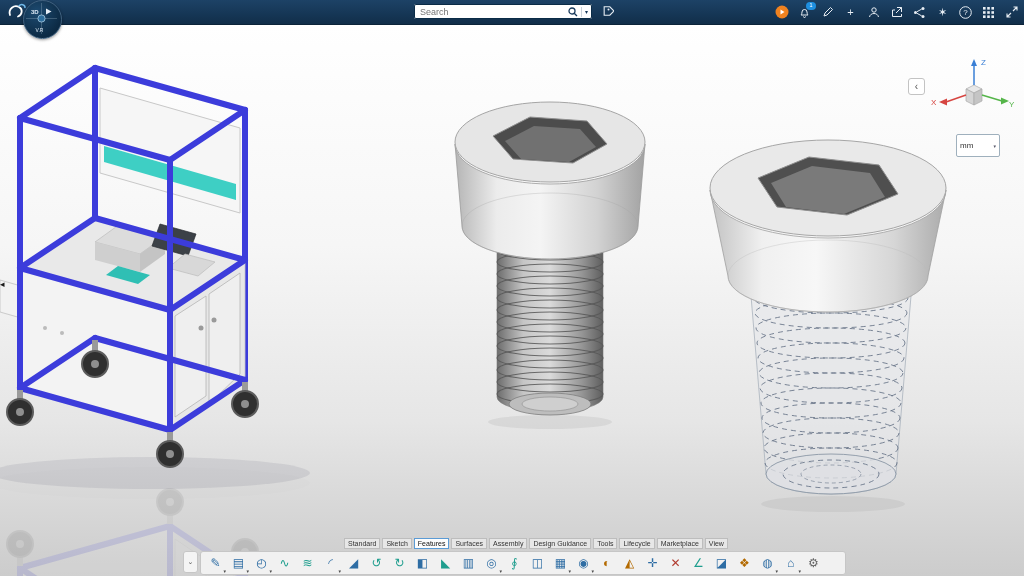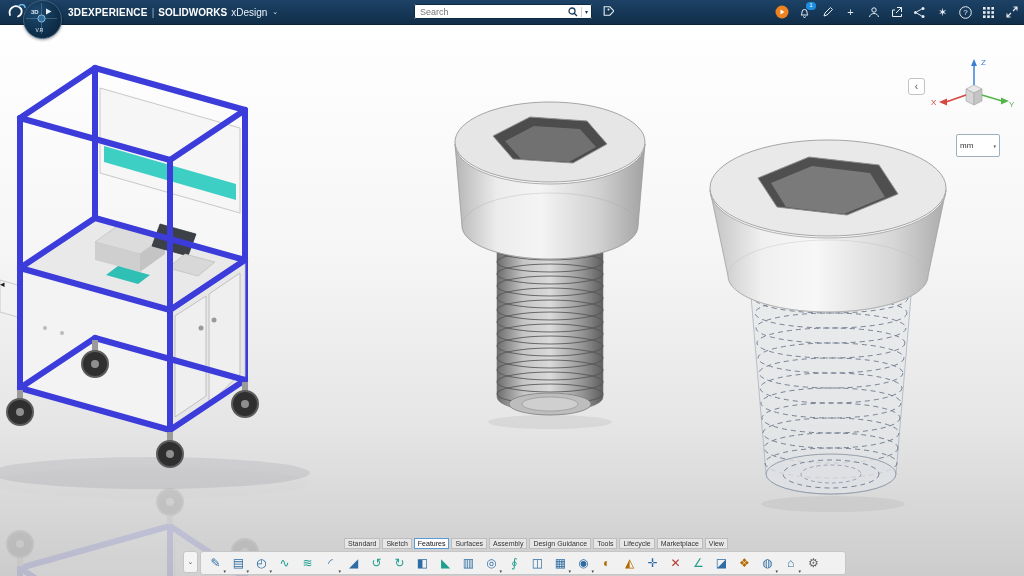--- a/index.html
+++ b/index.html
@@ -64,27 +64,20 @@
 </head>
 <body>
 
 <div id="topbar">
   <span id="logo">
     <svg width="19" height="17" viewBox="0 0 19 17">
       <path d="M3,12 C1,6 7,1.5 12,4 C16,6 15.5,12 11,13.5" stroke="#ffffff" stroke-width="1.8" fill="none" stroke-linecap="round"></path>
       <path d="M12,3 C14,0.5 18,1.5 18,4.5" stroke="#6fb7e8" stroke-width="1.6" fill="none" stroke-linecap="round"></path>
     </svg>
   </span>
-  <div class="brand">
-    <span class="b1">3DEXPERIENCE</span>
-    <span class="sep">|</span>
-    <span class="b2">SOLIDWORKS</span>
-    <span class="app">xDesign</span>
-    <span class="caret">⌄</span>
-  </div>
 
   <div class="searchwrap">
     <div class="searchbox">
       <input type="text" placeholder="Search" style="">
       <span>
         <svg width="10" height="10" viewBox="0 0 10 10">
             <circle cx="4" cy="4" r="3" stroke="#17395b" stroke-width="1.3" fill="none"></circle>
             <line x1="6.2" y1="6.2" x2="9" y2="9" stroke="#17395b" stroke-width="1.3"></line>
           </svg>
       </span>

